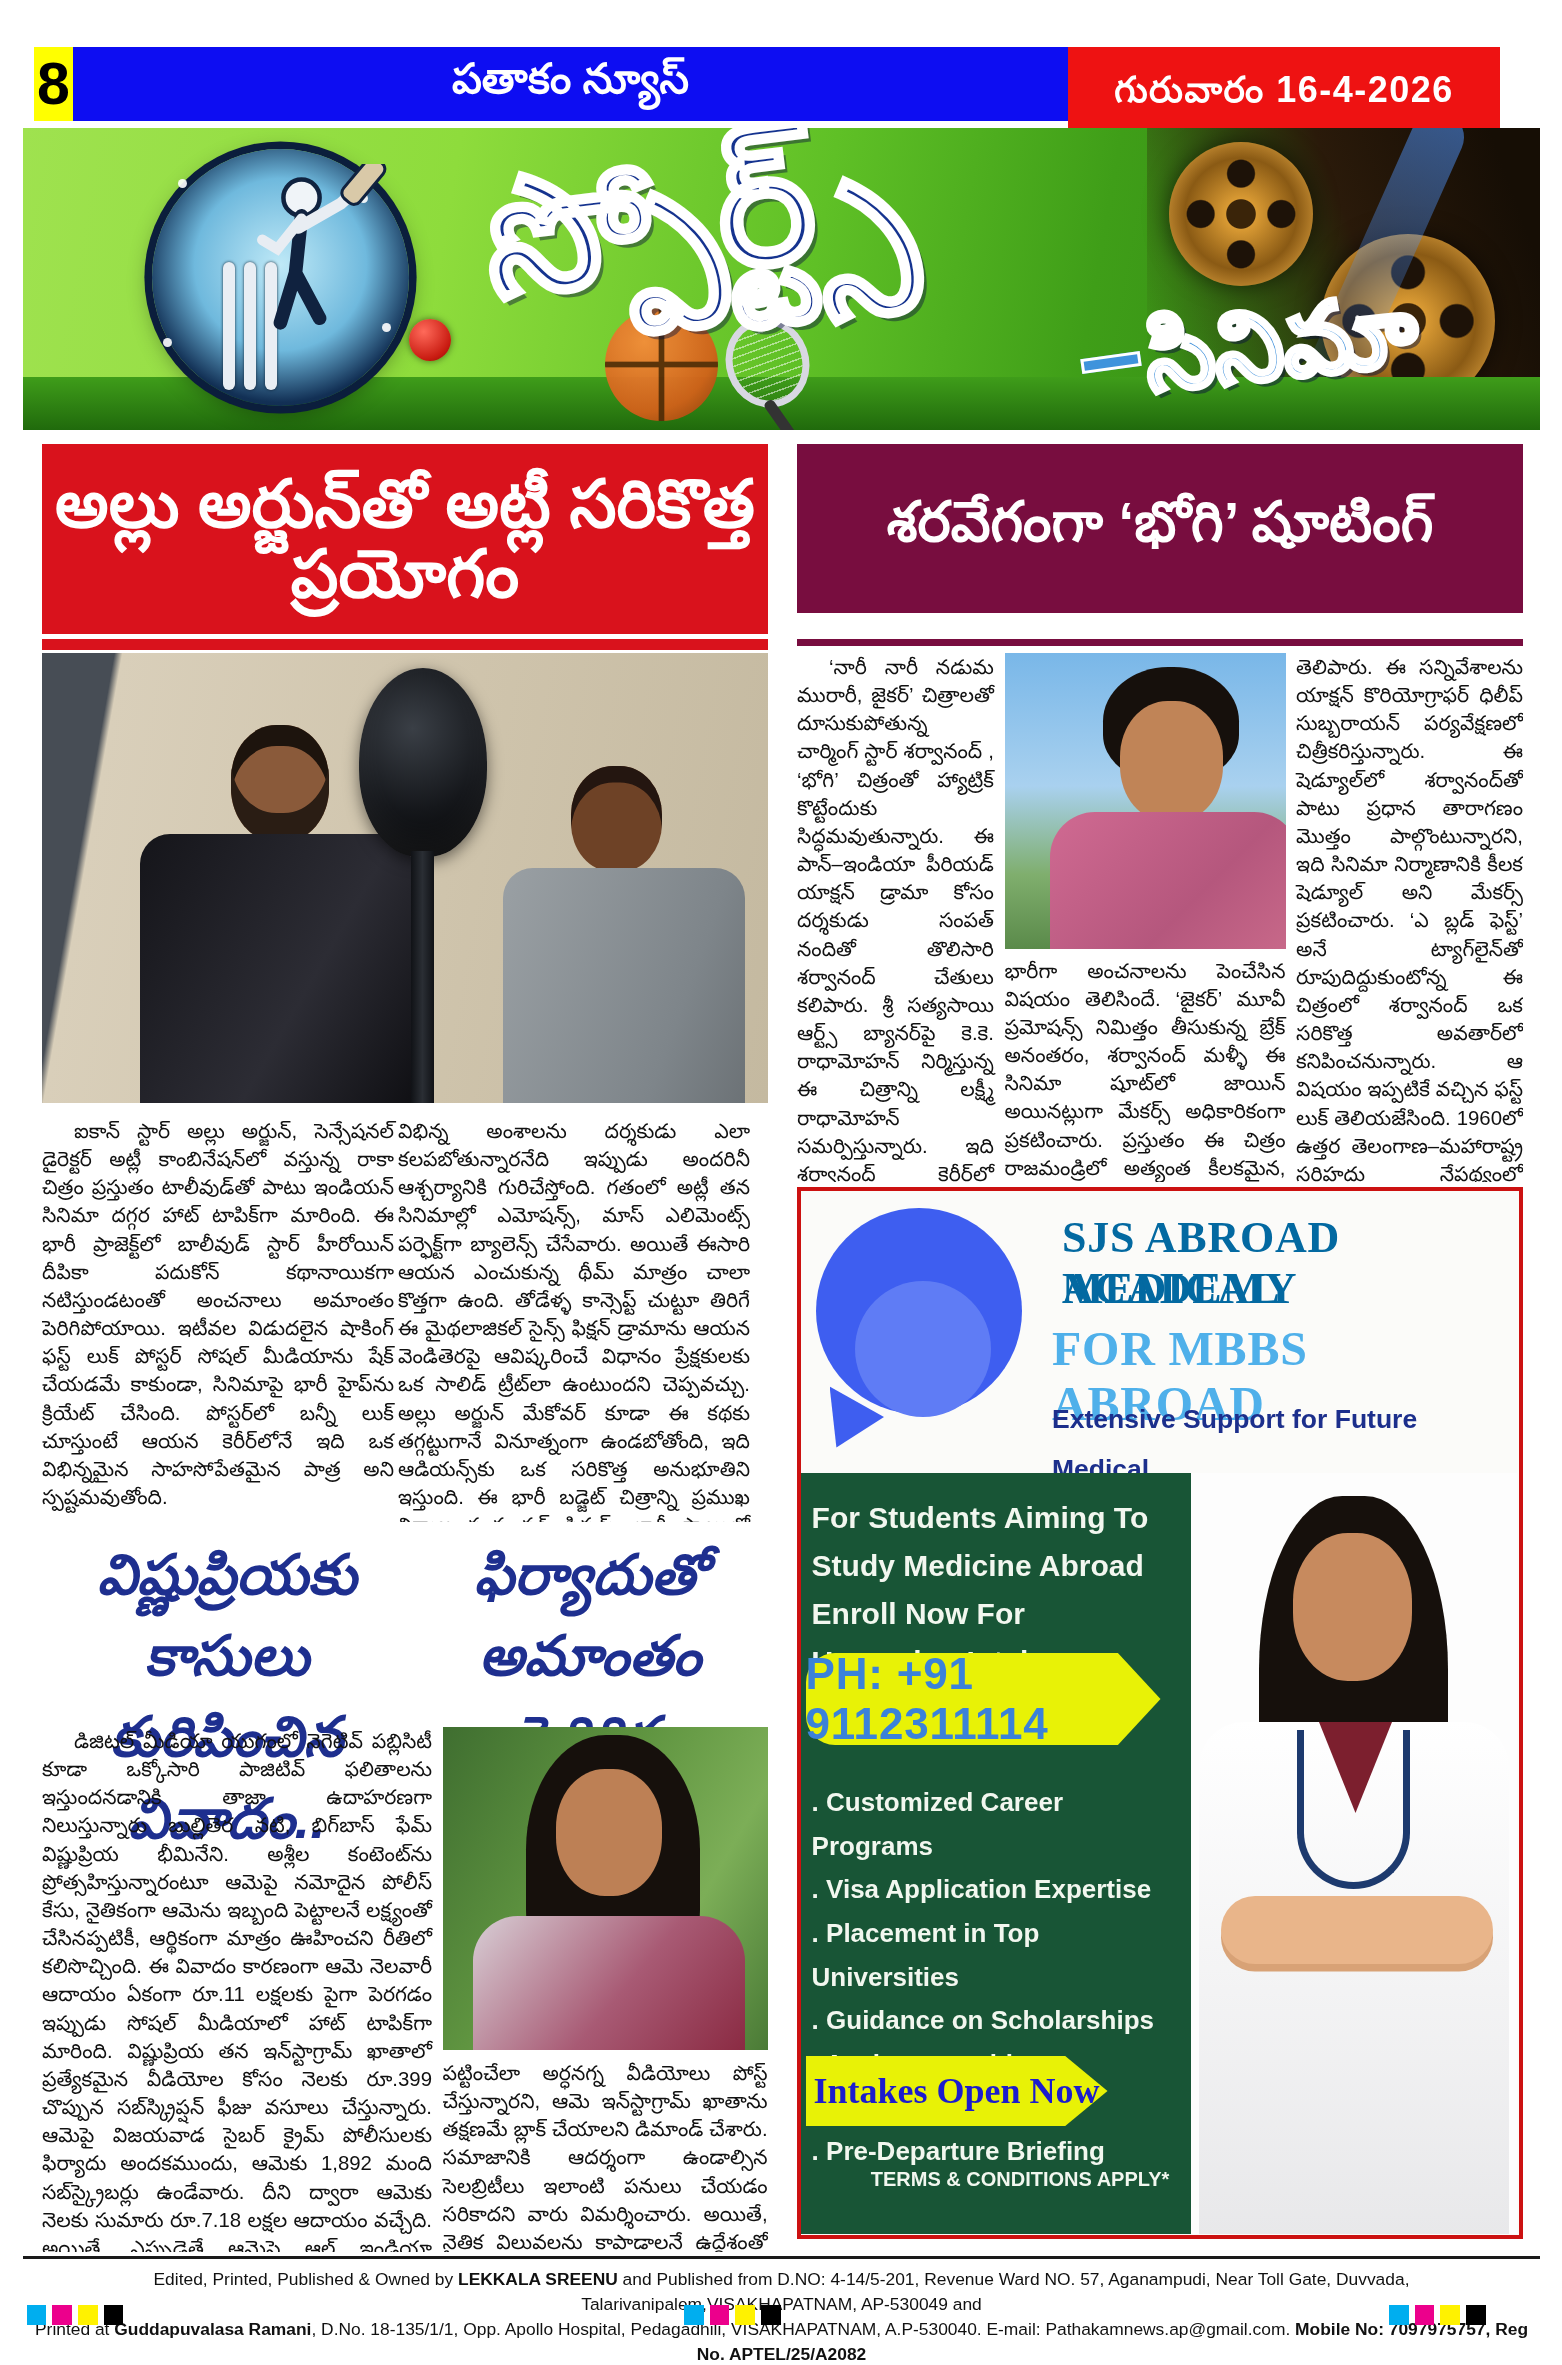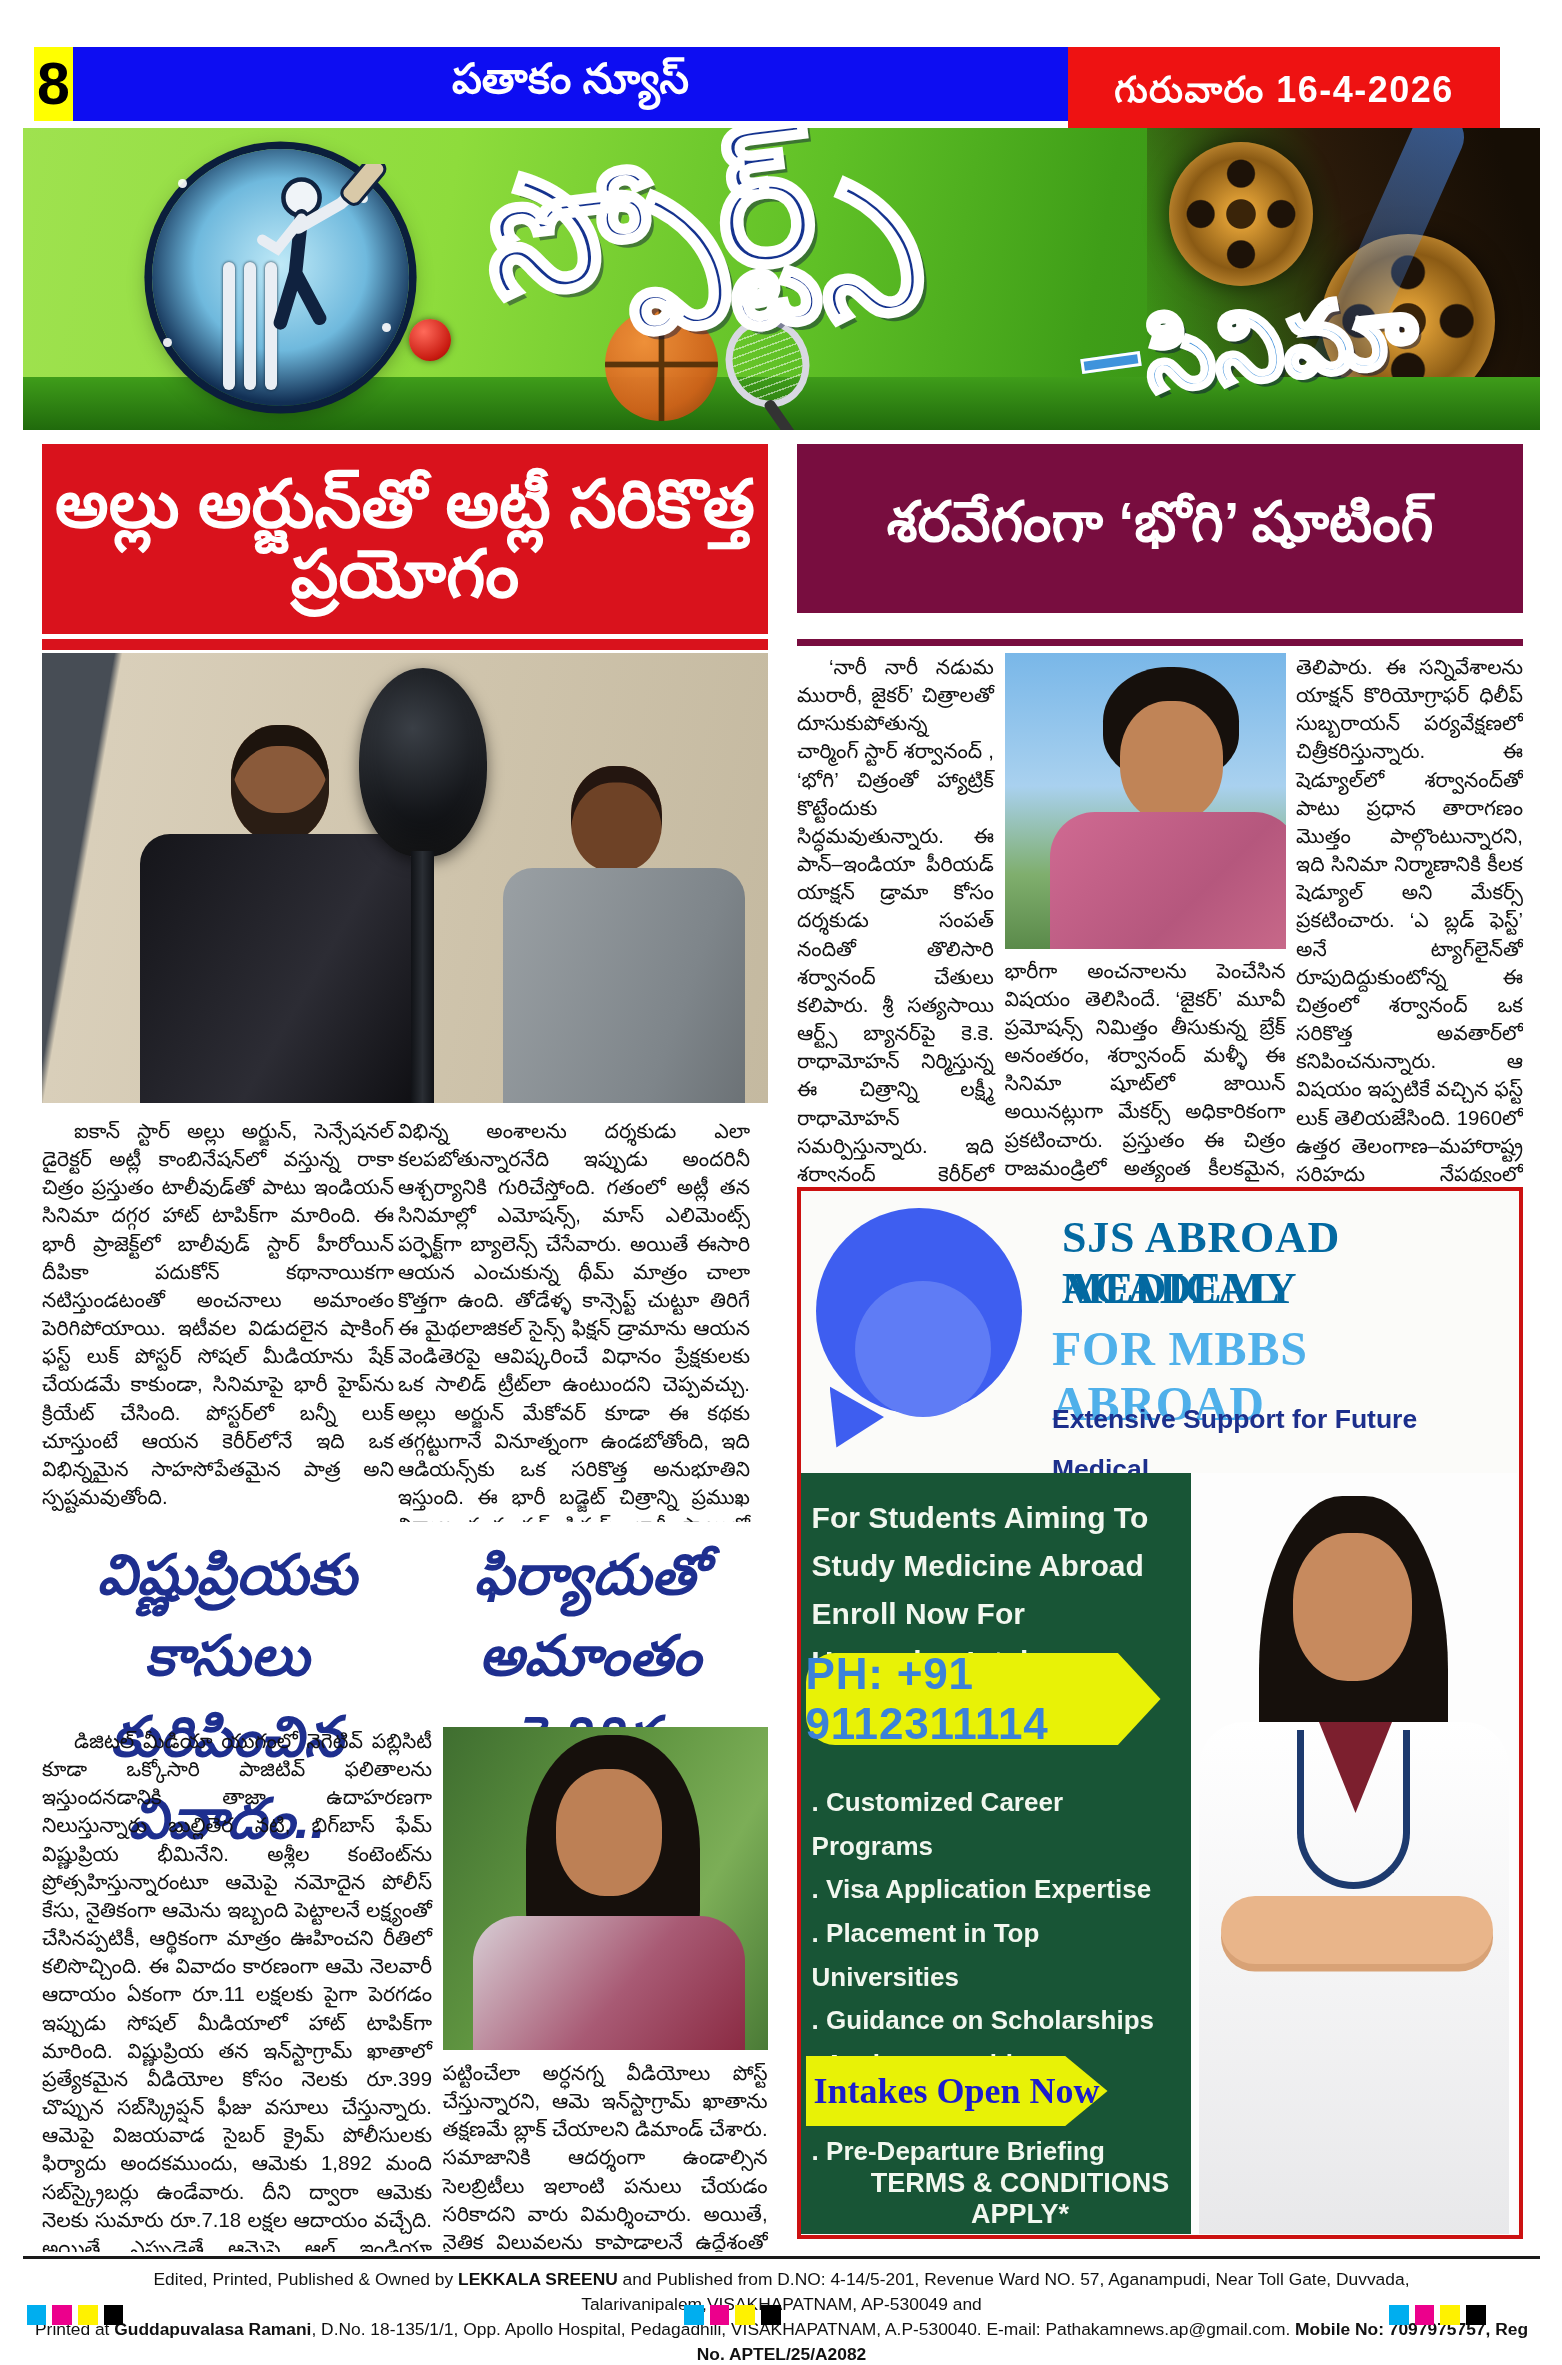--- a/index.html
+++ b/index.html
@@ -192,21 +192,21 @@
   .ad-ph span { color:#3b82d9; font-weight:bold; font-size:44px; letter-spacing:0.8px; }
   .ad-bullets { position:absolute; left:10.6px; top:308px; width:378px; color:#f2f7ef; font-weight:bold;
     font-size:26px; line-height:1.68; }
   .ad-cta {
     position:absolute; left:4.5px; top:583px; width:302px; height:70px; background:#e8f206;
     display:flex; align-items:center; justify-content:center;
     clip-path:polygon(0 0, 86% 0, 100% 50%, 86% 100%, 0 100%);
   }
   .ad-cta span { color:#1c1ccd; font-weight:bold; font-size:36px; font-family:"Liberation Serif", serif; }
   .ad-terms { position:absolute; left:45px; top:695px; width:348px; text-align:center; color:#f2f7ef;
-    font-weight:bold; font-size:27px; }
+    font-weight:bold; font-size:20px; }
   .ad-doctor {
     position:absolute; left:390px; top:0; width:326px; height:761px; background:#fdfdfd; overflow:hidden;
   }
   
   .hair { position:absolute; background:#16100c; border-radius:48% 48% 40% 40%; }
   .face { position:absolute; background:#c08457; border-radius:46%; }
   .coat { position:absolute; background:linear-gradient(180deg,#ffffff,#e8e8ea); border-radius:45px 45px 0 0; }
   .steth { position:absolute; border:7.6px solid #1d3a6e; border-top:none; border-radius:0 0 68px 68px; }
   
   .footer {

